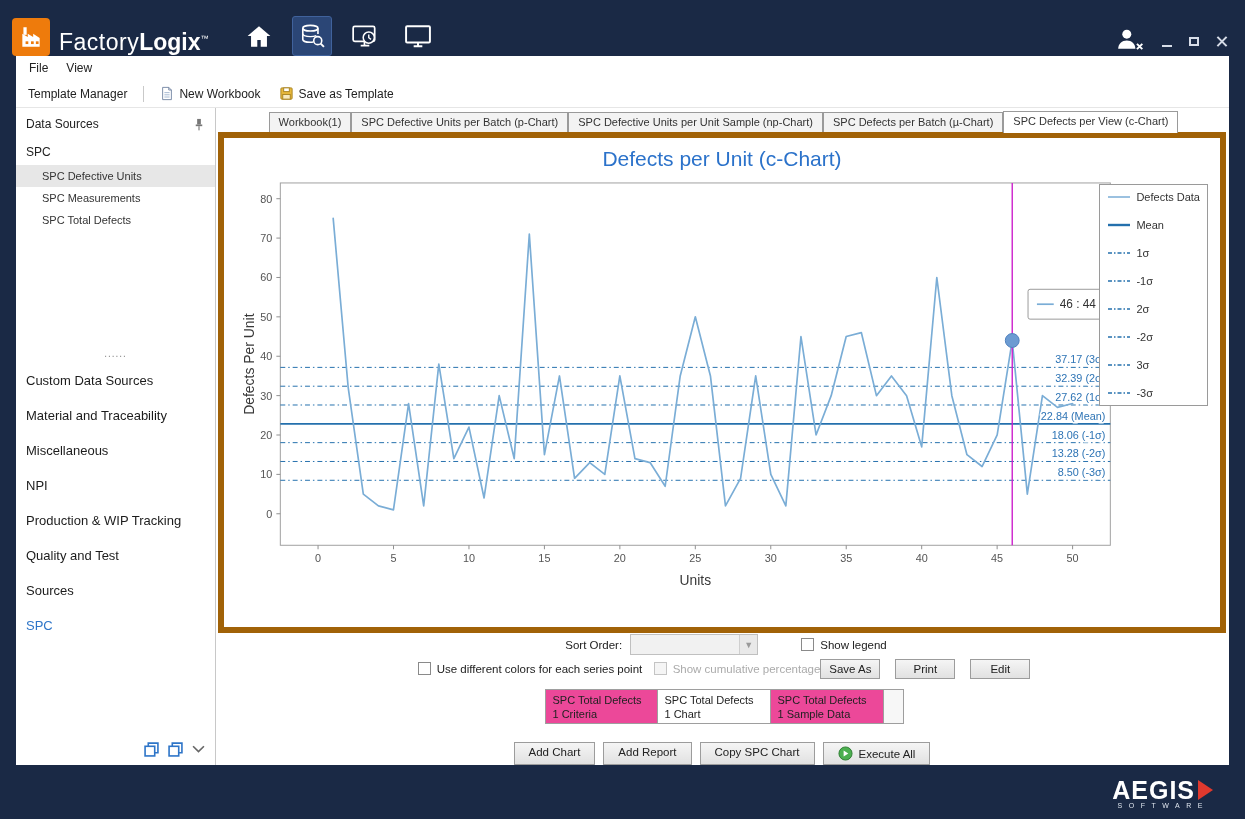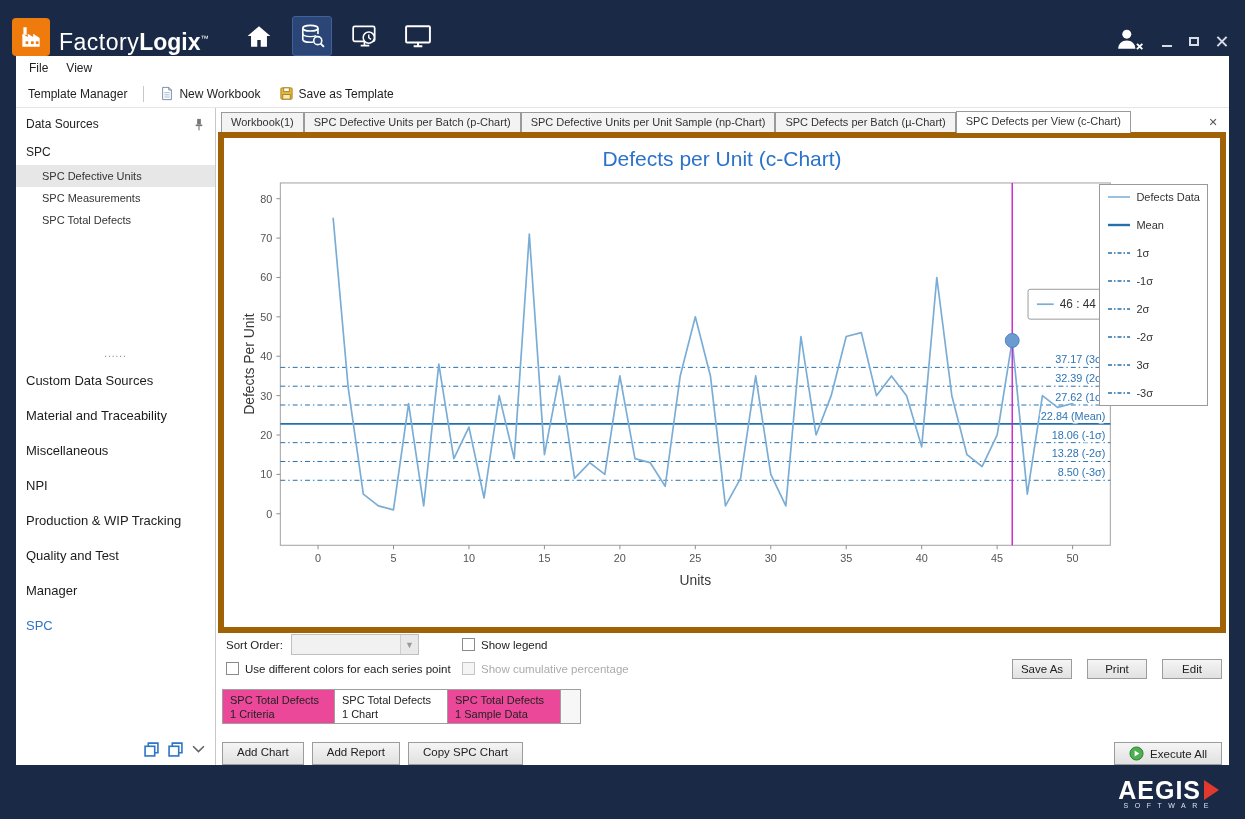--- a/index.html
+++ b/index.html
@@ -40,21 +40,21 @@
   .sb-section { padding:8px 10px 6px 10px; font-size:12px; }
   .sb-item { padding:5px 6px 5px 26px; font-size:11px; color:#333; }
   .sb-item.sel { background:#e7e7e7; }
   .sb-spacer { height:118px; }
   .sb-splitter { text-align:center; color:#8a8a8a; font-size:10px; letter-spacing:1px; height:14px; line-height:10px; }
   .sb-cat { padding:10px 10px; font-size:13px; color:#1c1c1c; }
   .sb-cat.active { color:#2e75c8; }
   .sb-bottom { margin-top:auto; display:flex; align-items:center; justify-content:flex-end; gap:9px; padding:4px 10px 8px 0; }
 
   
-  .main { flex:1; display:flex; flex-direction:column; min-width:0; padding:3px 3px 0 2px; }
+  .main { flex:1; display:flex; flex-direction:column; min-width:0; padding:3px 3px 0 2px;align-items:center; }
   .tabstrip { display:flex; align-items:flex-end; padding-left:3px; position:relative; height:23px; }
   .tab { border:1px solid #9a9a9a; border-bottom:none; background:#f3f3f3; padding:3px 9px 4px 9px; font-size:11px; color:#333; white-space:nowrap; }
   .tab.active { background:#fff; margin-bottom:-1px; padding-bottom:6px; z-index:2; position:relative; }
   .tab-close { position:absolute; right:6px; top:4px; width:14px; height:14px; color:#555; font-size:11px; line-height:14px; text-align:center; }
 
   .chart-panel { border:6px solid #a16207; height:556px; position:relative; background:#fff; z-index:1; }
   .chart-title { text-align:center; font-size:21px; color:#2b72ca; padding:9px 0 2px 0; }
   #chart-svg { width:100%; height:432px; display:block; }
   .legend { position:absolute; top:46px; right:12px; background:#fff; border:1px solid #9a9a9a; padding:6px 7px; display:flex; flex-direction:column; gap:16px; font-size:11px; color:#333; }
   .legend-item { display:flex; align-items:center; gap:5px; white-space:nowrap; }
@@ -80,21 +80,21 @@
   .subtabs { display:flex; margin:8px 0 0 4px; }
   .subtab { width:113px; height:35px; border:1px solid #9e9e9e; border-left:none; background:#ec4899; font-size:11px; line-height:1.3; padding:3px 7px; color:#222; }
   .subtab:first-child { border-left:1px solid #9e9e9e; }
   .subtab.active { background:#fff; }
   .subtab.stub { width:20px; background:#f7f7f7; }
   .actions { display:flex; gap:8px; margin:18px 0 0 4px; padding-right:4px; }
   .actions .btn { padding:3px 14px; }
   .exec-btn { margin-left:auto; display:flex; align-items:center; gap:6px; padding:3px 10px; }
 
   
-  .bottombar { position:absolute; left:0; right:0; bottom:0; height:54px; display:flex; align-items:center; justify-content:flex-end; padding-right:26px; }
+  .bottombar { position:absolute; left:0; right:6px; bottom:0; height:54px; display:flex; align-items:center; justify-content:flex-end; padding-right:26px; }
   .aegis { display:flex; flex-direction:column; align-items:flex-end; }
   .aegis-top { display:flex; align-items:center; gap:3px; }
   .aegis-name { color:#fff; font-weight:bold; font-size:25px; letter-spacing:1px; }
   .aegis-arrow { width:0; height:0; border-left:15px solid #e0392e; border-top:10px solid transparent; border-bottom:10px solid transparent; }
   .aegis-sub { color:#dfe5ee; font-size:7px; letter-spacing:6.5px; margin-top:-3px; padding-right:4px; }
 </style>
 </head>
 <body>
 
 <div class="titlebar">
@@ -201,21 +201,21 @@
       <div class="sb-item">SPC Measurements</div>
       <div class="sb-item">SPC Total Defects</div>
       <div class="sb-spacer"></div>
       <div class="sb-splitter">......</div>
       <div class="sb-cat">Custom Data Sources</div>
       <div class="sb-cat">Material and Traceability</div>
       <div class="sb-cat">Miscellaneous</div>
       <div class="sb-cat">NPI</div>
       <div class="sb-cat">Production &amp; WIP Tracking</div>
       <div class="sb-cat">Quality and Test</div>
-      <div class="sb-cat">Manager</div>
+      <div class="sb-cat">Sources</div>
       <div class="sb-cat active">SPC</div>
       <div class="sb-bottom">
         <svg width="15" height="15" viewBox="0 0 14 14">
           <rect x="1" y="4" width="9" height="9" fill="none" stroke="#2e75c8" stroke-width="1.5"></rect>
           <path d="M4 4V1h9v9h-3" fill="none" stroke="#2e75c8" stroke-width="1.5"></path>
         </svg>
         <svg width="15" height="15" viewBox="0 0 14 14">
           <rect x="1" y="4" width="9" height="9" fill="none" stroke="#2e75c8" stroke-width="1.5"></rect>
           <path d="M4 4V1h9v9h-3" fill="none" stroke="#2e75c8" stroke-width="1.5"></path>
         </svg>

